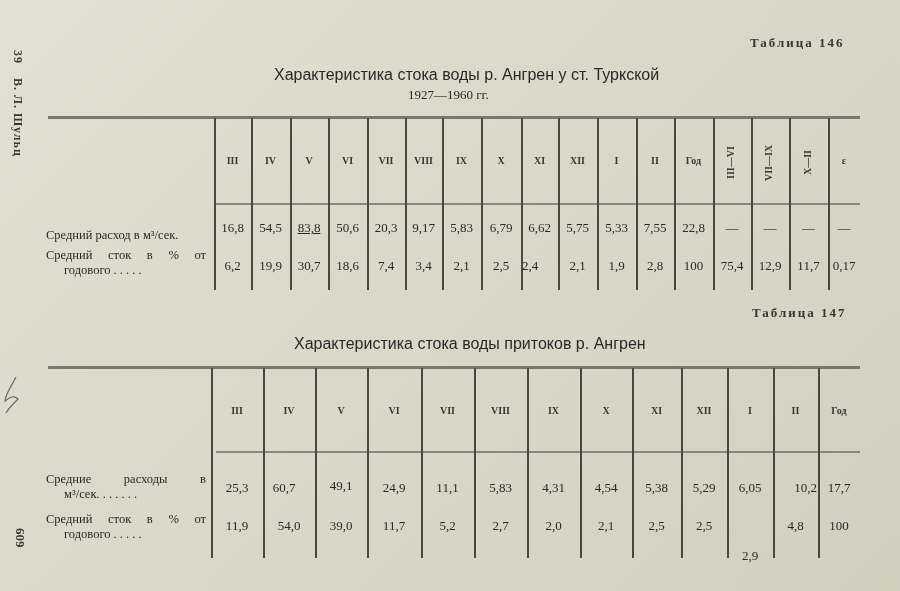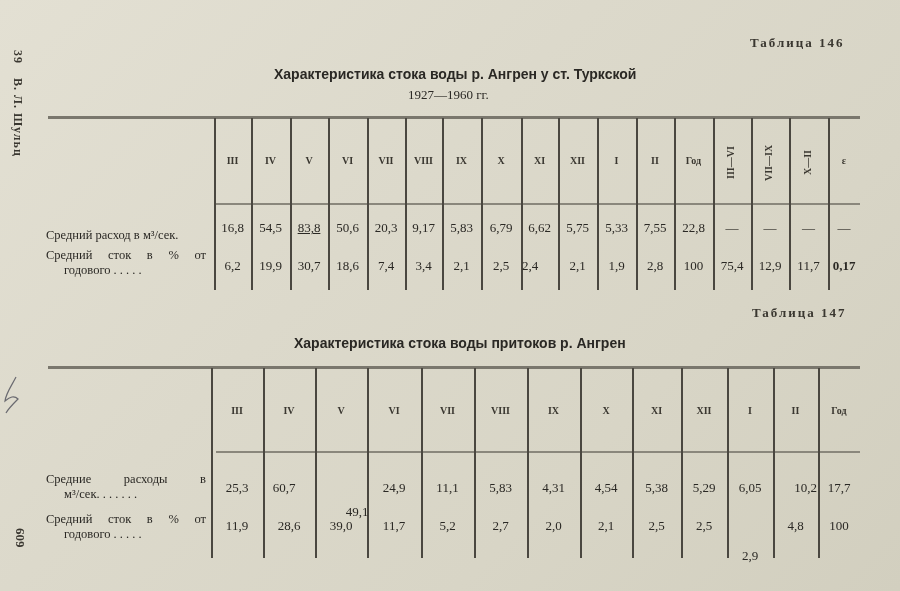--- a/index.html
+++ b/index.html
@@ -14,21 +14,21 @@
     position:absolute; left:10px; top:50px; writing-mode: vertical-rl;
     font-size:12px; font-weight:bold; letter-spacing:1px; color:#3a3730;
   }
   .side-top span { margin-bottom:10px; }
   .side-bottom {
     position:absolute; left:12px; top:528px; writing-mode: vertical-rl; transform: rotate(180deg);
     font-size:13px; font-weight:bold; color:#3a3730;
   }
   .pencil-mark { position:absolute; left:2px; top:375px; width:22px; height:40px; }
   .table-label { font-size:13px; font-weight:bold; letter-spacing:2px; color:#3a3730; }
-  .table-title { font-family:"Liberation Sans", "DejaVu Sans", sans-serif; font-size:14px; font-weight:bold; color:#2a2824; }
+  .table-title { font-family:"Liberation Sans", "DejaVu Sans", sans-serif; font-size:16px; font-weight:normal; color:#2a2824; }
   .years { font-size:13px; color:#2a2824; }
   .hrule { position:absolute; height:3px; background:#7a776d; }
   .hrule.thin { height:2px; background:#8a877c; }
   .vline { position:absolute; width:1.5px; background:#4a4740; }
   .cell {
     position:absolute; text-align:center; font-size:12.5px; color:#2a2824;
   }
   .hdr { font-size:10px; font-weight:bold; color:#3a3730; }
   .hdr.vert { writing-mode: vertical-rl; transform: rotate(180deg); font-size:10px; }
   .rowlabel { position:absolute; font-size:12.5px; color:#2a2824; line-height:15px; }
@@ -117,21 +117,21 @@
     <div class="cell" style="left:443px; top:258px; width:37px; font-size:13px;">2,1</div>
     <div class="cell" style="left:482px; top:258px; width:38px; font-size:13px;">2,5</div>
     <div class="cell" style="left:522px; top:258px; width:16px; font-size:13px;">2,4</div>
     <div class="cell" style="left:559px; top:258px; width:37px; font-size:13px;">2,1</div>
     <div class="cell" style="left:598px; top:258px; width:37px; font-size:13px;">1,9</div>
     <div class="cell" style="left:637px; top:258px; width:36px; font-size:13px;">2,8</div>
     <div class="cell" style="left:675px; top:258px; width:37px; font-size:13px;">100</div>
     <div class="cell" style="left:714px; top:258px; width:36px; font-size:13px;">75,4</div>
     <div class="cell" style="left:752px; top:258px; width:36px; font-size:13px;">12,9</div>
     <div class="cell" style="left:790px; top:258px; width:37px; font-size:13px;">11,7</div>
-    <div class="cell" style="left:829px; top:258px; width:30px; font-size:13px;font-weight:bold;">0,17</div>
+    <div class="cell" style="left:829px; top:258px; width:30px; font-size:13px;">0,17</div>
   </div>
 
 <div class="abs table-label" style="left:752px; top:305px;">Таблица 147</div>
 <div class="abs table-title" style="left:294px; top:335px;">Характеристика стока воды притоков р. Ангрен</div>
 
 <div class="hrule" style="left:48px; top:366px; width:812px;"></div>
 <div class="hrule thin" style="left:216px; top:451px; width:644px;"></div>
 
 <div id="t147">
     <div class="vline" style="left:211px; top:368px; height:190px;"></div>
@@ -159,33 +159,33 @@
     <div class="cell hdr" style="left:681px; top:405px; width:46px;">XII</div>
     <div class="cell hdr" style="left:727px; top:405px; width:46px;">I</div>
     <div class="cell hdr" style="left:773px; top:405px; width:45px;">II</div>
     <div class="cell hdr" style="left:818px; top:405px; width:42px;">Год</div>
     <div class="rowlabel" style="left:46px; top:472px; width:160px; text-align:justify; text-align-last:justify;">Средние расходы в</div>
     <div class="rowlabel" style="left:64px; top:487px; width:142px;">м³/сек. . . . . . .</div>
     <div class="rowlabel" style="left:46px; top:512px; width:160px; text-align:justify; text-align-last:justify;">Средний сток в % от</div>
     <div class="rowlabel" style="left:64px; top:527px; width:142px;">годового . . . . .</div>
     <div class="cell" style="left:212px; top:480px; width:50px; font-size:13px;">25,3</div>
     <div class="cell" style="left:264px; top:480px; width:40px; font-size:13px;">60,7</div>
-    <div class="cell" style="left:316px; top:504px; width:50px; font-size:13px;padding-left:16px;">49,1</div>
+    <div class="cell" style="left:316px; top:478px; width:50px; font-size:13px;">49,1</div>
     <div class="cell" style="left:368px; top:480px; width:52px; font-size:13px;">24,9</div>
     <div class="cell" style="left:422px; top:480px; width:51px; font-size:13px;">11,1</div>
     <div class="cell" style="left:475px; top:480px; width:51px; font-size:13px;">5,83</div>
     <div class="cell" style="left:528px; top:480px; width:51px; font-size:13px;">4,31</div>
     <div class="cell" style="left:581px; top:480px; width:50px; font-size:13px;">4,54</div>
     <div class="cell" style="left:633px; top:480px; width:47px; font-size:13px;">5,38</div>
     <div class="cell" style="left:682px; top:480px; width:44px; font-size:13px;">5,29</div>
     <div class="cell" style="left:728px; top:480px; width:44px; font-size:13px;">6,05</div>
     <div class="cell" style="left:774px; top:480px; width:63px; font-size:13px;">10,2</div>
     <div class="cell" style="left:819px; top:480px; width:40px; font-size:13px;">17,7</div>
     <div class="cell" style="left:212px; top:518px; width:50px; font-size:13px;">11,9</div>
-    <div class="cell" style="left:264px; top:518px; width:50px; font-size:13px;">28,6</div>
+    <div class="cell" style="left:264px; top:518px; width:50px; font-size:13px;">54,0</div>
     <div class="cell" style="left:316px; top:518px; width:50px; font-size:13px;">39,0</div>
     <div class="cell" style="left:368px; top:518px; width:52px; font-size:13px;">11,7</div>
     <div class="cell" style="left:422px; top:518px; width:51px; font-size:13px;">5,2</div>
     <div class="cell" style="left:475px; top:518px; width:51px; font-size:13px;">2,7</div>
     <div class="cell" style="left:528px; top:518px; width:51px; font-size:13px;">2,0</div>
     <div class="cell" style="left:581px; top:518px; width:50px; font-size:13px;">2,1</div>
     <div class="cell" style="left:633px; top:518px; width:47px; font-size:13px;">2,5</div>
     <div class="cell" style="left:682px; top:518px; width:44px; font-size:13px;">2,5</div>
     <div class="cell" style="left:728px; top:518px; width:44px; font-size:13px;margin-top:30px;">2,9</div>
     <div class="cell" style="left:774px; top:518px; width:43px; font-size:13px;">4,8</div>

